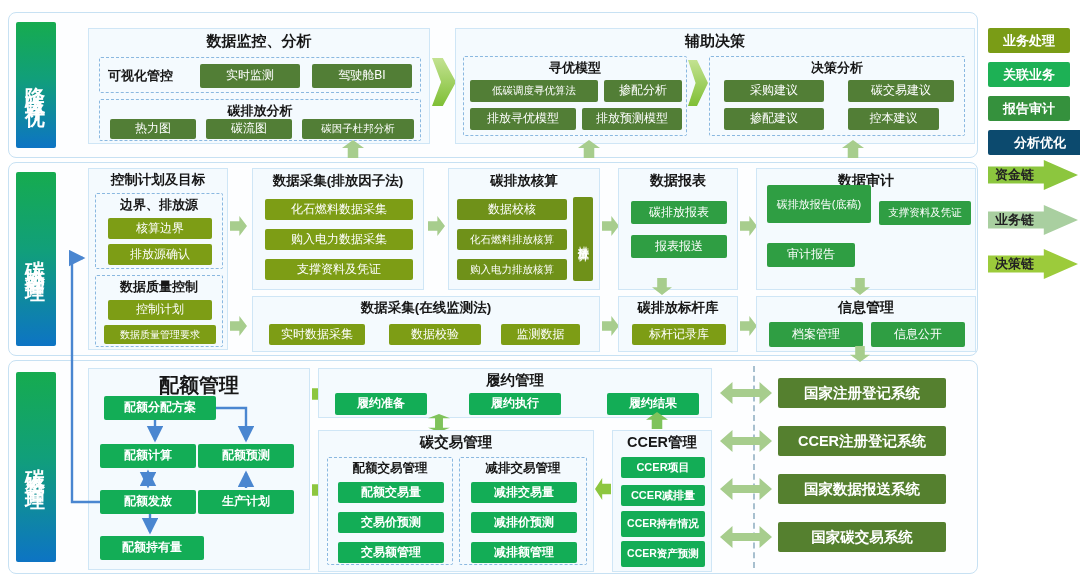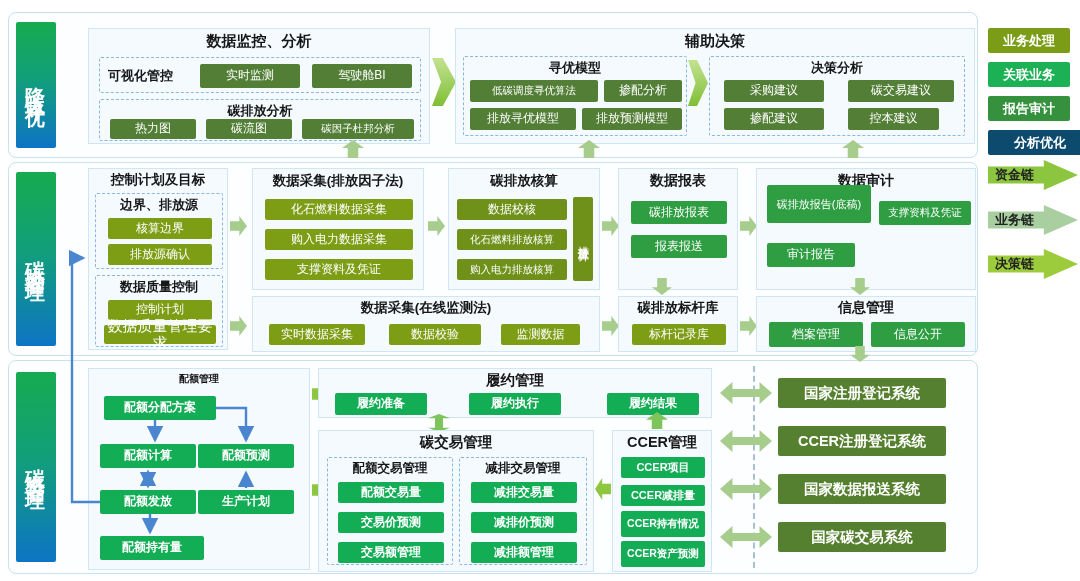--- a/index.html
+++ b/index.html
@@ -17,21 +17,21 @@
 
   .btn{position:absolute;display:flex;align-items:center;justify-content:center;color:#fff;font-size:12px;
        border-radius:2px;text-align:center;line-height:1.12;padding:0 2px;box-sizing:border-box;}
   .moss{background:#527e36;}
   .olive{background:#7d9d15;}
   .olive2{background:#6f9119;}
   .green{background:#2f9e43;}
   .bright{background:#13ad56;font-weight:bold;}
   .syst{background:#55802f;font-weight:700;font-size:14.5px;}
   .vert{writing-mode:vertical-rl;text-orientation:upright;letter-spacing:1px;font-size:11.5px;}
-  .f11{font-size:11px;} .f10{font-size:10.5px;} .f9{font-size:15px;}
+  .f11{font-size:11px;} .f10{font-size:10.5px;} .f9{font-size:10px;}
 
   .arr{position:absolute;background:#a7cd8d;}
   .arr.mid{background:#7fc35b;}
   .arr.big{background:linear-gradient(180deg,#c3e291,#7fbf35);}
   .arr.bright-a{background:#8dc63f;}
   .ar-r{clip-path:polygon(0 26%,55% 26%,55% 0,100% 50%,55% 100%,55% 74%,0 74%);}
   .ar-l{clip-path:polygon(100% 26%,45% 26%,45% 0,0 50%,45% 100%,45% 74%,100% 74%);}
   .ar-u{clip-path:polygon(26% 100%,26% 45%,0 45%,50% 0,100% 45%,74% 45%,74% 100%);}
   .ar-d{clip-path:polygon(26% 0,26% 55%,0 55%,50% 100%,100% 55%,74% 55%,74% 0);}
   .ar-h2{clip-path:polygon(0 50%,24% 0,24% 32%,76% 32%,76% 0,100% 50%,76% 100%,76% 68%,24% 68%,24% 100%);}
@@ -184,21 +184,21 @@
     <div class="sec-title" style="top:2px;font-size:14px">信息管理</div>
     <div class="btn green" style="left:12px;top:25px;width:94px;height:25px">档案管理</div>
     <div class="btn green" style="left:114px;top:25px;width:94px;height:25px">信息公开</div>
   </div>
 
   <div class="arr ar-d" style="left:652px;top:278px;width:20px;height:17px"></div>
   <div class="arr ar-d" style="left:850px;top:278px;width:20px;height:17px"></div>
   <div class="arr ar-d" style="left:850px;top:346px;width:20px;height:16px"></div>
 
   <div class="sec" style="left:88px;top:368px;width:222px;height:202px">
-    <div class="sec-title" style="top:3px;font-size:10px">配额管理</div>
+    <div class="sec-title" style="top:3px;font-size:20px">配额管理</div>
   </div>
   <div class="btn bright" style="left:104px;top:396px;width:112px;height:24px">配额分配方案</div>
   <div class="btn bright" style="left:100px;top:444px;width:96px;height:24px">配额计算</div>
   <div class="btn bright" style="left:198px;top:444px;width:96px;height:24px">配额预测</div>
   <div class="btn bright" style="left:100px;top:490px;width:96px;height:24px">配额发放</div>
   <div class="btn bright" style="left:198px;top:490px;width:96px;height:24px">生产计划</div>
   <div class="btn bright" style="left:100px;top:536px;width:104px;height:24px">配额持有量</div>
 
   <div class="arr bright-a ar-r" style="left:312px;top:382px;width:18px;height:24px"></div>
   <div class="arr bright-a ar-r" style="left:312px;top:478px;width:18px;height:24px"></div>

